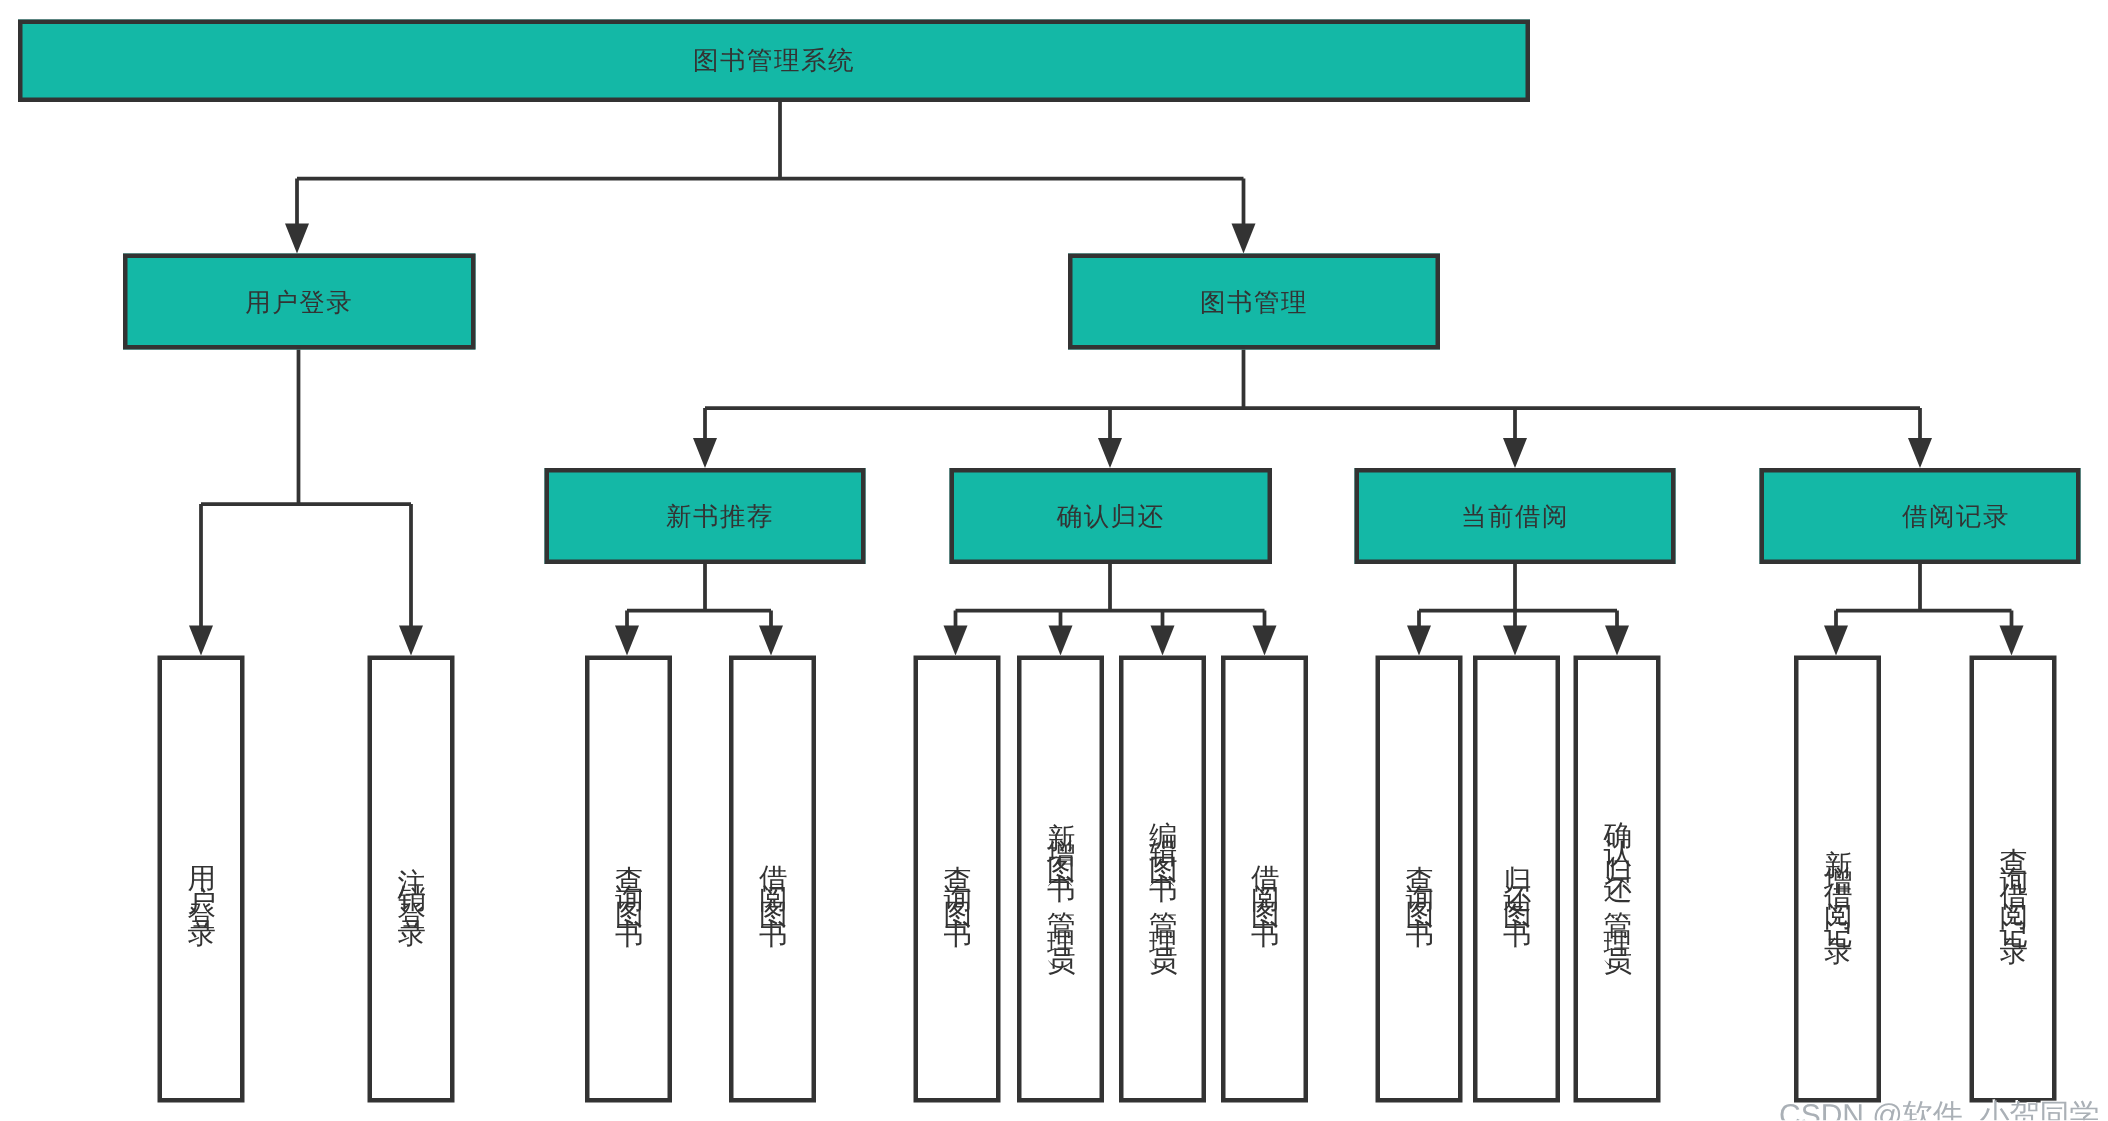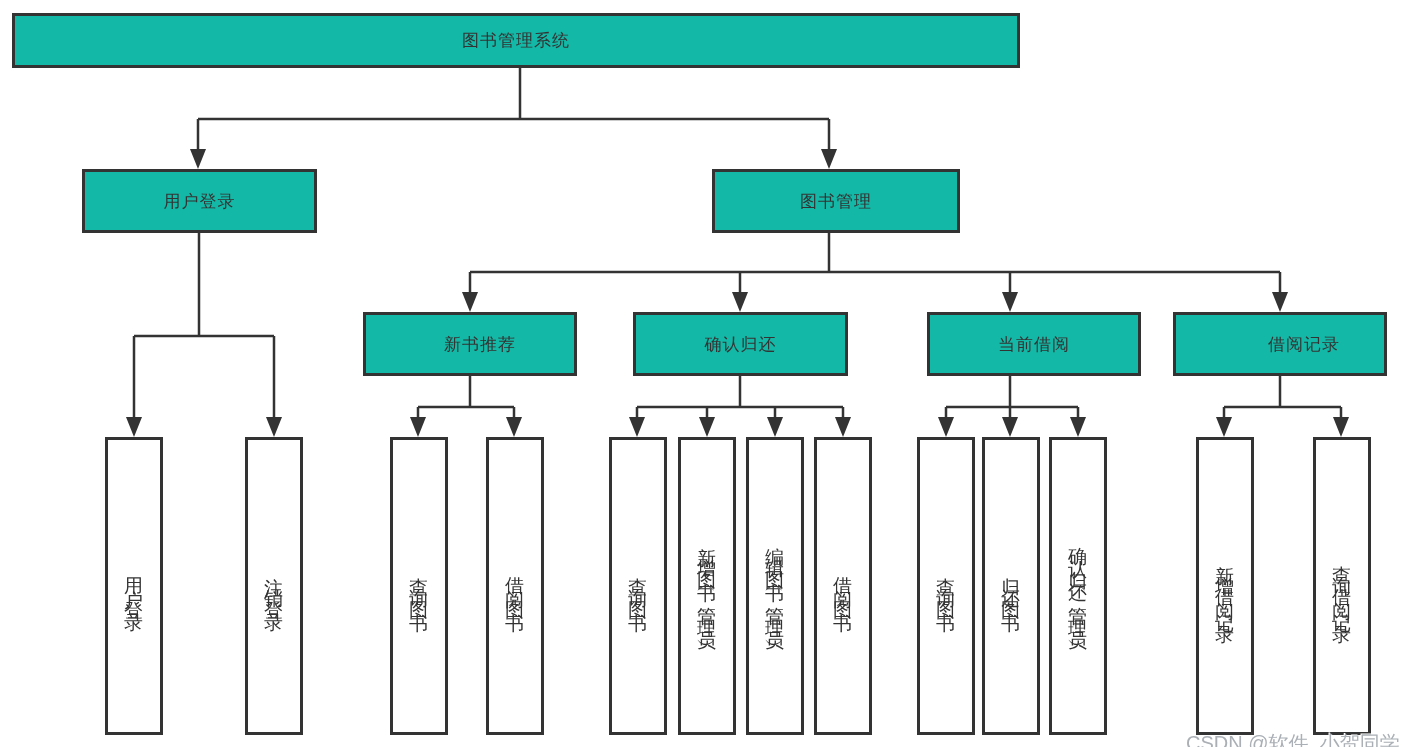--- a/index.html
+++ b/index.html
@@ -147,21 +147,21 @@
   <div class="node" style="left:712px; top:169px; width:248px; height:64px;justify-content:center;">
     <span>图书管理</span>
   </div>
 
   <div class="node" style="left:363px; top:312px; width:214px; height:64px;padding-left:20px;">
     <span>新书推荐</span>
   </div>
   <div class="node" style="left:633px; top:312px; width:215px; height:64px;">
     <span>确认归还</span>
   </div>
-  <div class="node" style="left:903px; top:312px; width:214px; height:64px;margin-left:24px;">
+  <div class="node" style="left:903px; top:312px; width:214px; height:64px;">
     <span>当前借阅</span>
   </div>
   <div class="node" style="left:1173px; top:312px; width:214px; height:64px;padding-left:48px;">
     <span>借阅记录</span>
   </div>
 
   <div class="leaf" style="left:105px;">
     <span class="vtext">用户登录</span>
   </div>
   <div class="leaf" style="left:245px;">

